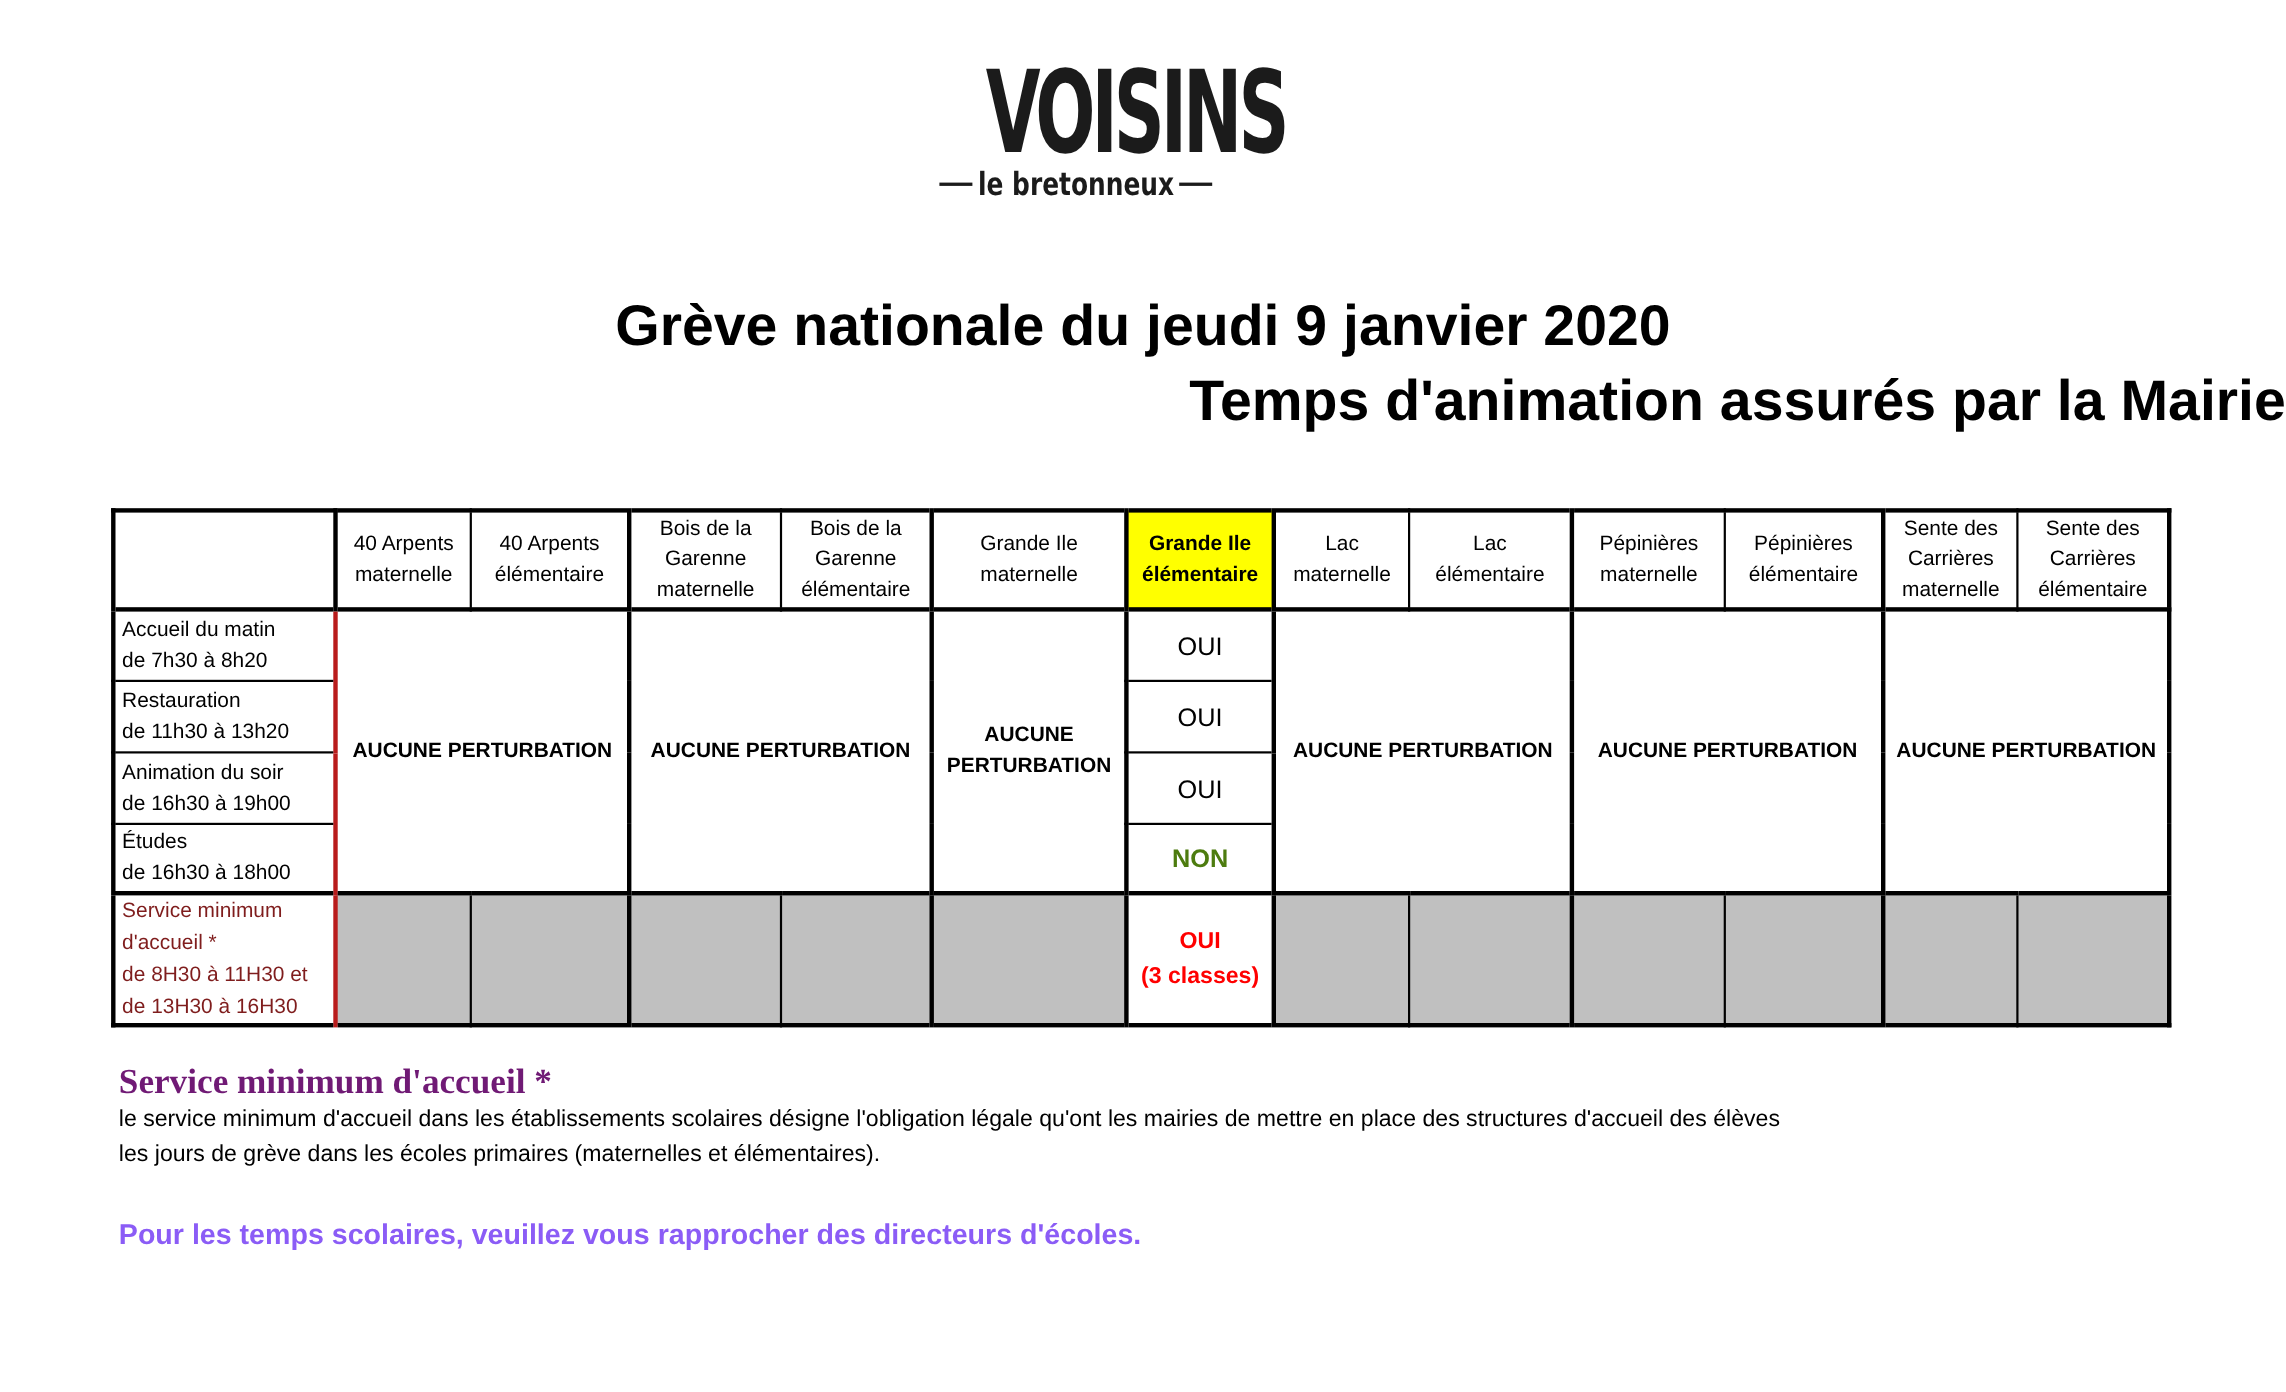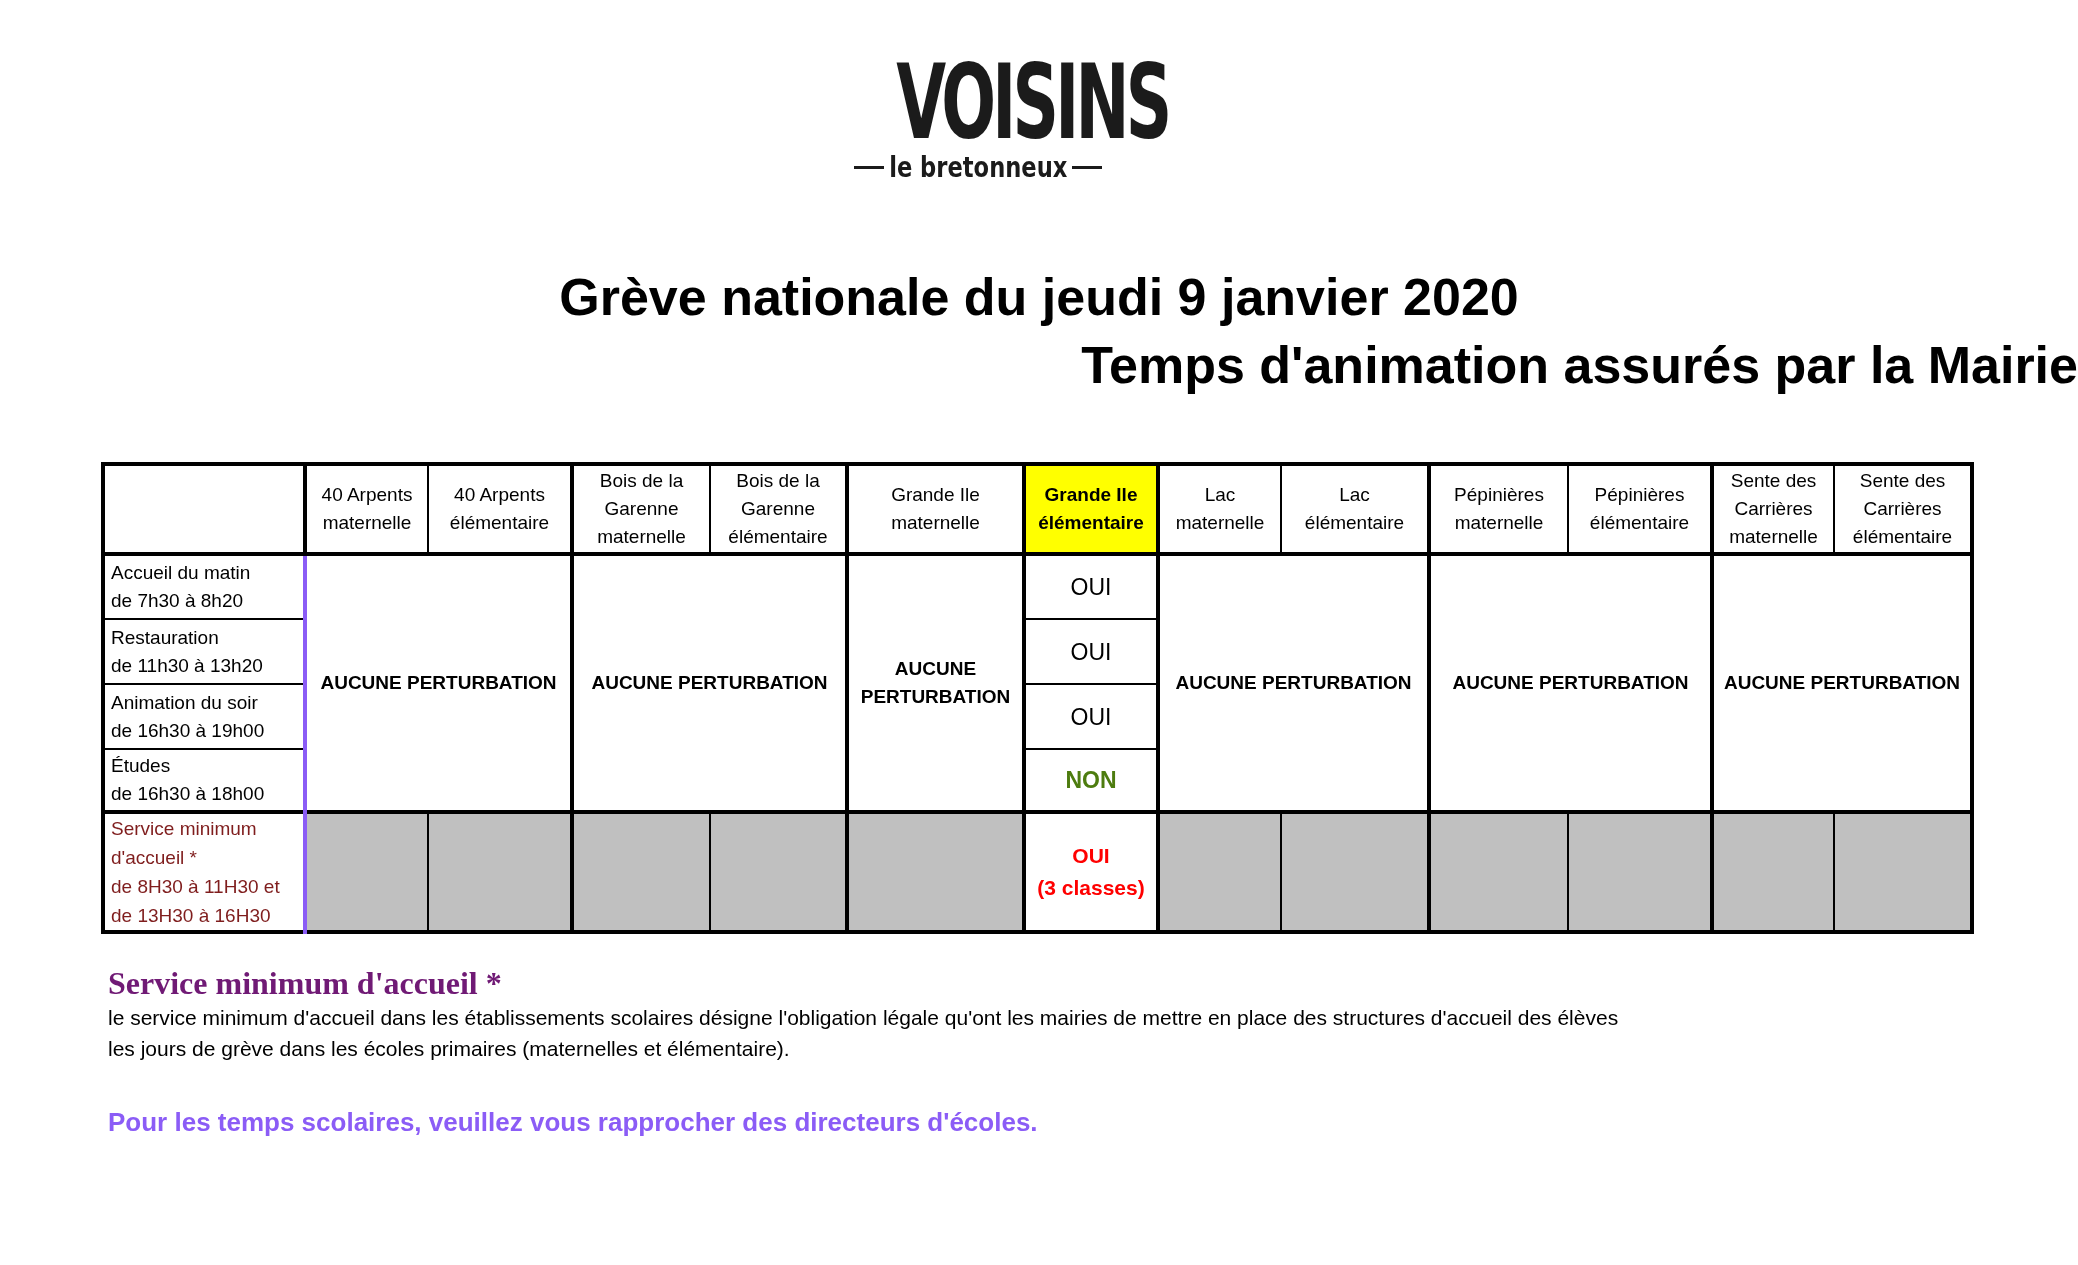--- a/index.html
+++ b/index.html
@@ -114,21 +114,21 @@
 
   .schedule th.highlight {
     background: #ffff00;
     font-weight: bold;
   }
   .schedule td.row-label {
     text-align: left;
     padding-left: 6px;
     font-size: 19px;
     line-height: 28px;
-    border-right: 4px solid #8b5cf6;
+    border-right: 4px solid #b91c1c;
   }
   .schedule td.row-label.red {
     color: #7f1d1d;
     font-weight: normal;
     line-height: 29px;
   }
   .schedule td.no-perturb {
     font-weight: bold;
     font-size: 19px;
     line-height: 28px;
@@ -340,15 +340,15 @@
     <td class="gray thick-top thick-right"></td>
     <td class="gray thick-top"></td>
     <td class="gray thick-top"></td>
   </tr>
 </tbody>
   </table>
 
 <div class="note-heading">Service minimum d'accueil *</div>
 <div class="note-body">
   <span class="note-line">le service minimum d'accueil dans les établissements scolaires désigne l'obligation légale qu'ont les mairies de mettre en place des structures d'accueil des élèves</span>
-  <span class="note-line">les jours de grève dans les écoles primaires (maternelles et élémentaire).</span>
+  <span class="note-line">les jours de grève dans les écoles primaires (maternelles et élémentaires).</span>
 </div>
 <div class="closing">Pour les temps scolaires, veuillez vous rapprocher des directeurs d'écoles.</div>
 
 </body></html>

